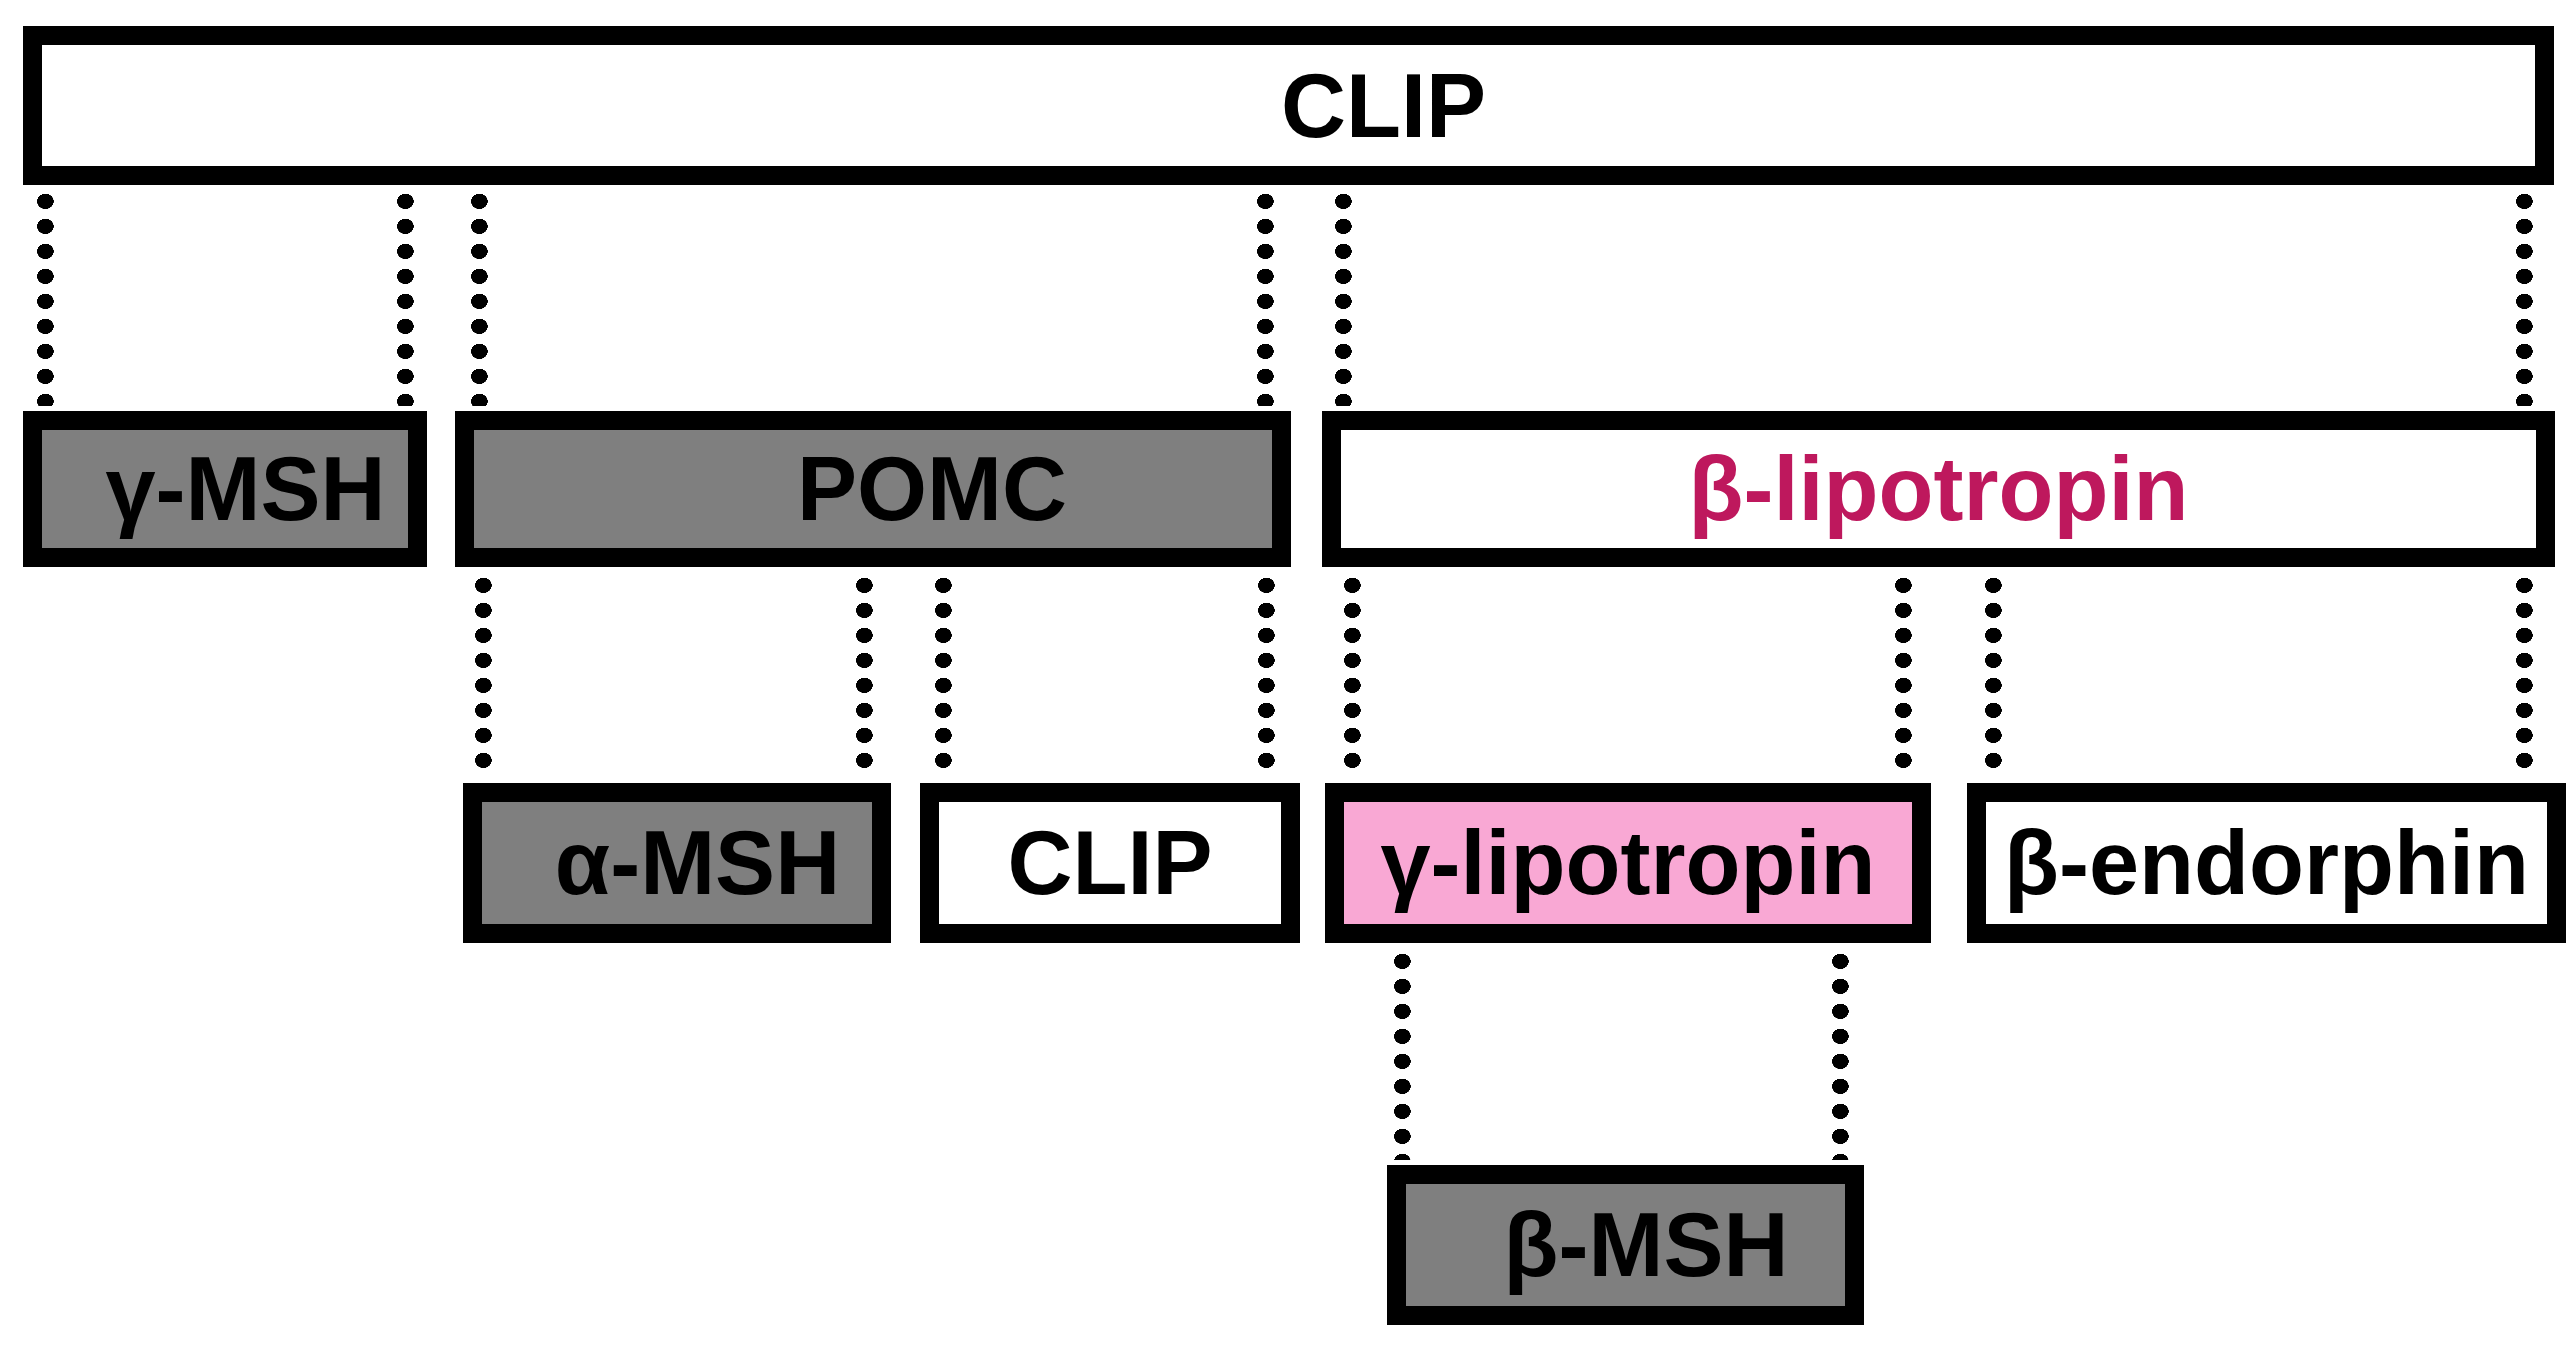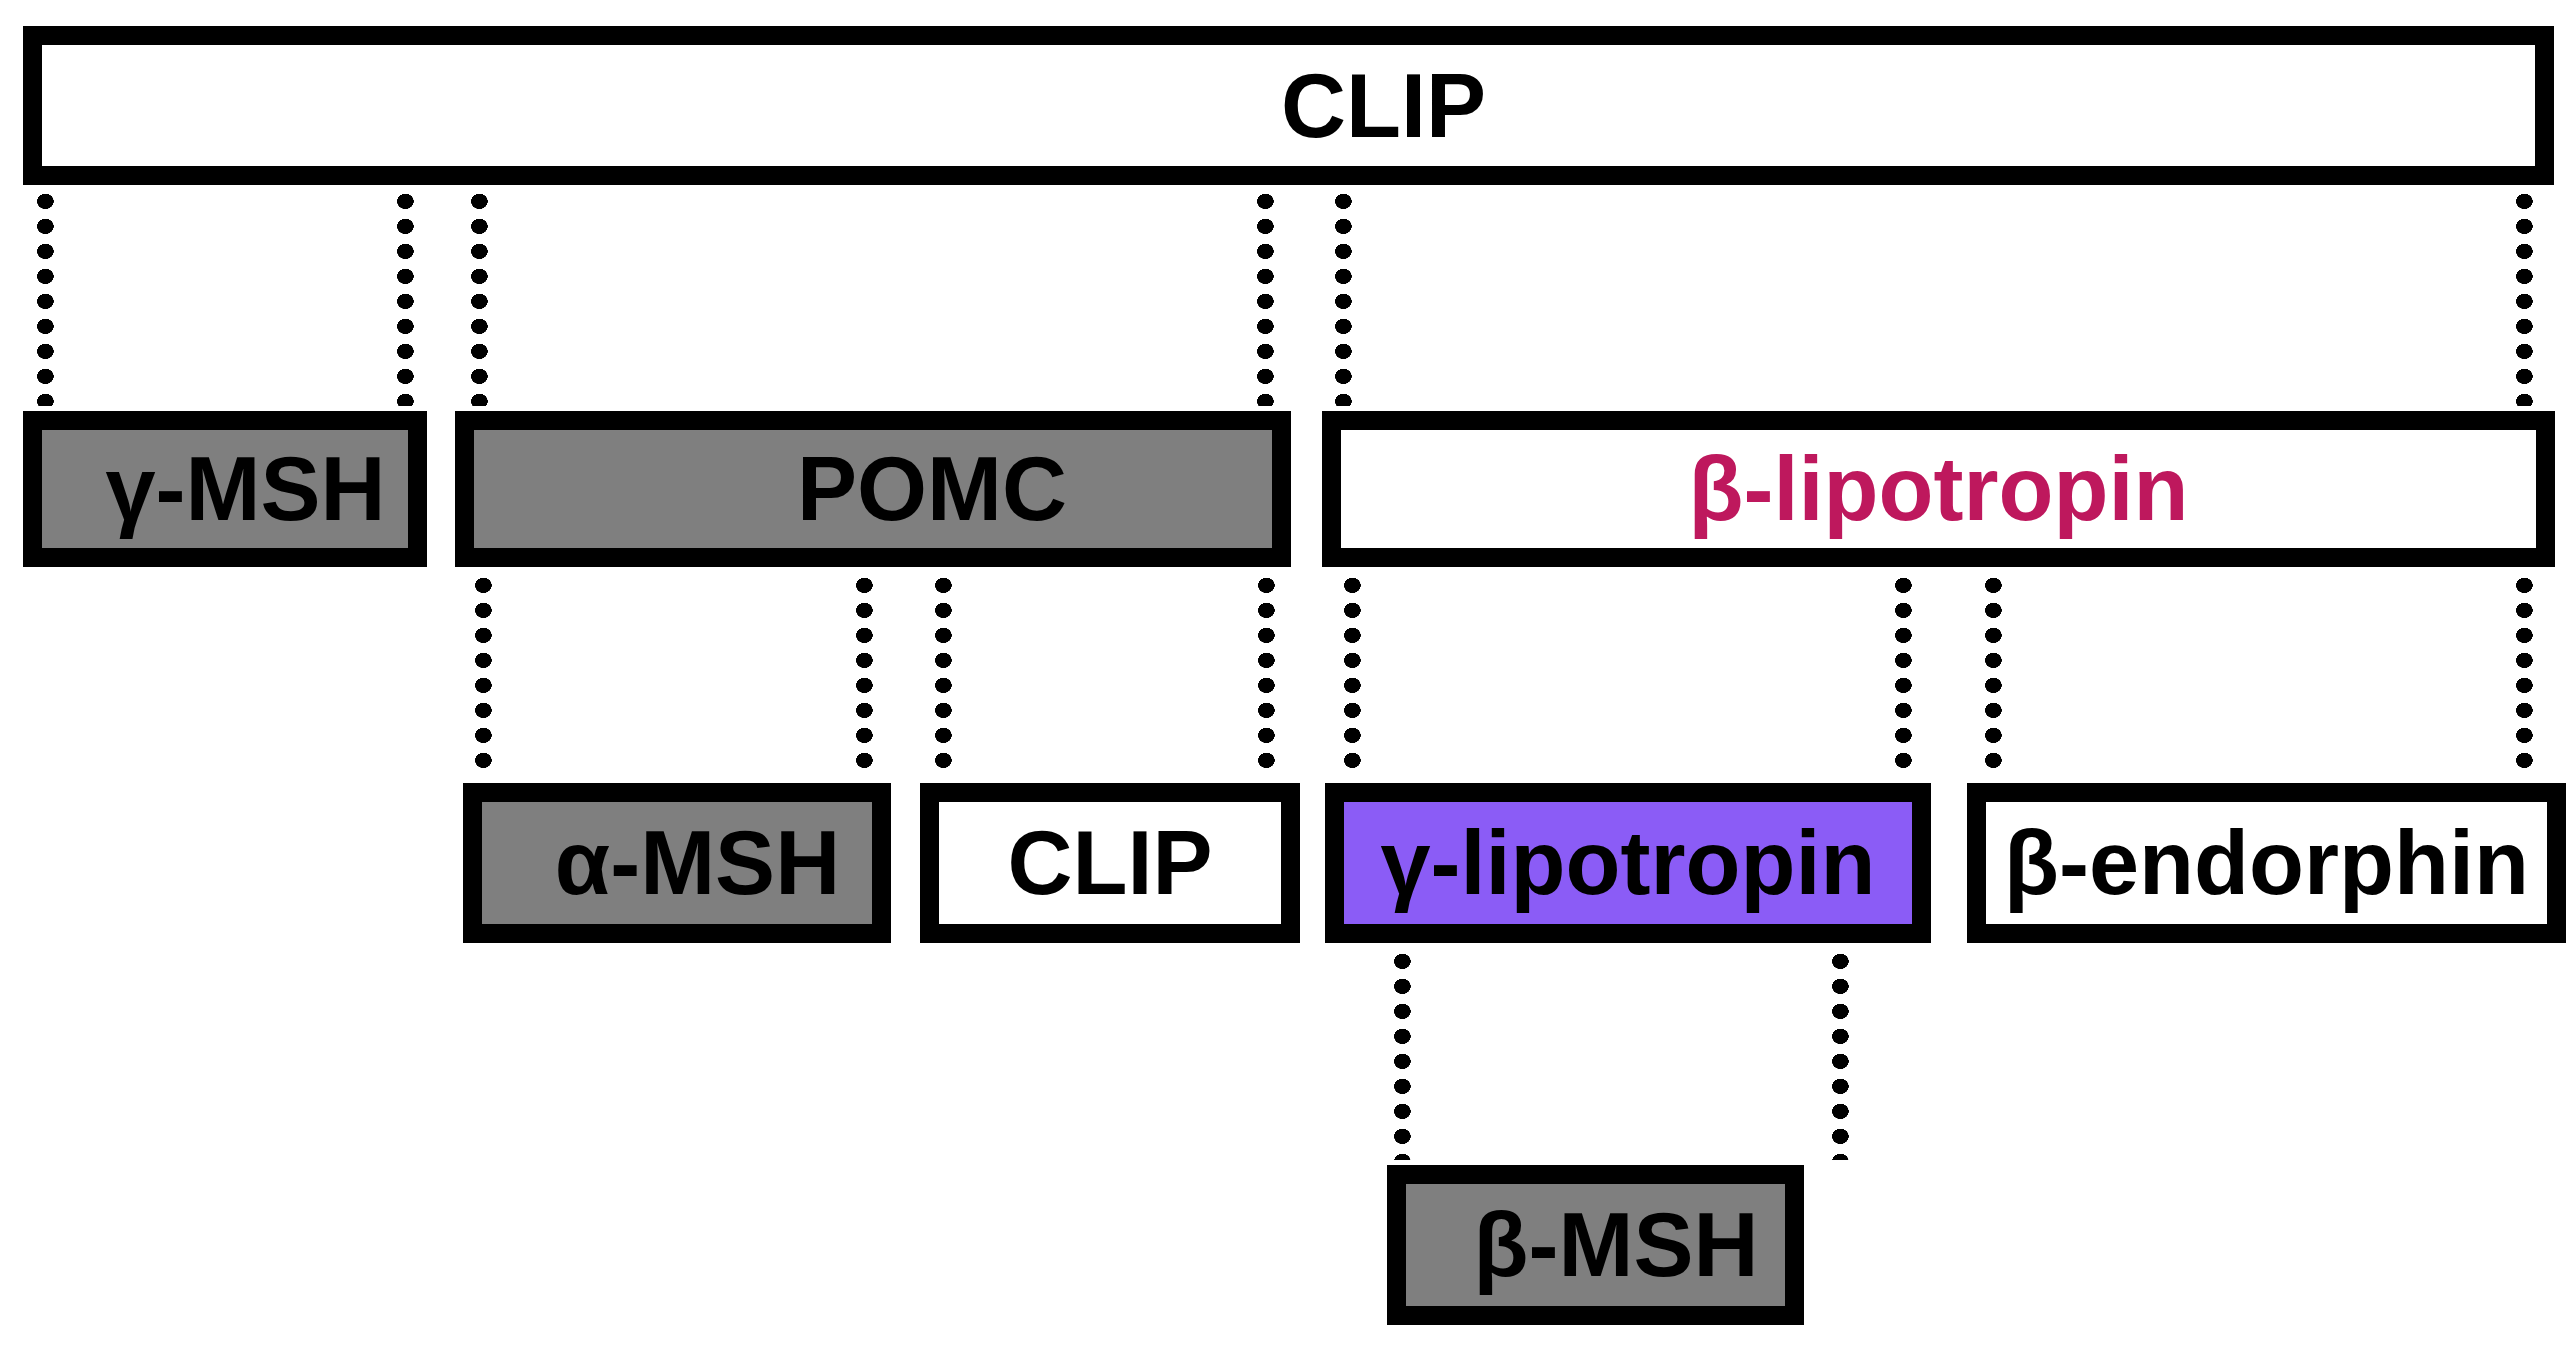--- a/index.html
+++ b/index.html
@@ -34,21 +34,21 @@
   #pomc             { left: 23px;   top: 26px;   width: 2531px; height: 159px; }
   #pomc .lbl        { padding-left: 190px; }   
   #gamma-msh        { left: 23px;   top: 411px;  width: 404px;  height: 156px; }
   #acth             { left: 455px;  top: 411px;  width: 836px; height: 156px; }
   #acth .lbl        { padding-left: 77px; }
   #beta-lipotropin  { left: 1322px; top: 411px;  width: 1233px; height: 156px; }
   #alpha-msh        { left: 463px;  top: 783px; width: 428px;  height: 160px; }
   #clip             { left: 920px; top: 783px; width: 380px;  height: 160px; }
   #gamma-lipotropin { left: 1325px; top: 783px; width: 606px;  height: 160px; }
   #beta-endorphin   { left: 1967px; top: 783px; width: 599px;  height: 160px; }
-  #beta-msh         { left: 1387px; top: 1165px; width: 417px;  height: 160px; }
+  #beta-msh         { left: 1387px; top: 1165px; width: 477px;  height: 160px; }
 
   
   .dots {
     position: absolute;
     width: 17px;
     background-image: radial-gradient(8.4px 7.7px at 8.4px 8.4px, #000000 97%, transparent 100%);
     background-size: 17px 25px;
     background-repeat: repeat-y;
   }
   .rowA { top: 193px;  height: 213px; }
@@ -98,21 +98,21 @@
   <div class="dots rowB cB6" style="background-image: radial-gradient(8.4px 7.7px at 8.4px 8.4px, rgb(0, 0, 0) 97%, transparent 100%);"></div>
   <div class="dots rowB cB7" style="background-image: radial-gradient(8.4px 7.7px at 8.4px 8.4px, rgb(0, 0, 0) 97%, transparent 100%);"></div>
   <div class="dots rowB cB8" style="background-image: radial-gradient(8.4px 7.7px at 8.4px 8.4px, rgb(0, 0, 0) 97%, transparent 100%);"></div>
 
   <div class="node shaded" id="alpha-msh" style="background: rgb(127, 127, 127); border-color: rgb(0, 0, 0); color: rgb(0, 0, 0);">
     <span class="lbl">α-MSH</span>
   </div>
   <div class="node unshaded" id="clip" style="background: rgb(255, 255, 255); border-color: rgb(0, 0, 0); color: rgb(0, 0, 0);">
     <span class="lbl">CLIP</span>
   </div>
-  <div class="node unshaded" id="gamma-lipotropin" style="background: #8b5cf6; border-color: rgb(0, 0, 0); color: rgb(0, 0, 0); text-align: right;">
+  <div class="node unshaded" id="gamma-lipotropin" style="background: #f9a8d4; border-color: rgb(0, 0, 0); color: rgb(0, 0, 0); text-align: right;">
     <span class="lbl">γ-lipotropin</span>
   </div>
   <div class="node unshaded" id="beta-endorphin" style="background: rgb(255, 255, 255); border-color: rgb(0, 0, 0); color: rgb(0, 0, 0);">
     <span class="lbl">β-endorphin</span>
   </div>
 
   <div class="dots rowC cC1" style="background-image: radial-gradient(8.4px 7.7px at 8.4px 8.4px, rgb(0, 0, 0) 97%, transparent 100%);"></div>
   <div class="dots rowC cC2" style="background-image: radial-gradient(8.4px 7.7px at 8.4px 8.4px, rgb(0, 0, 0) 97%, transparent 100%);"></div>
 
   <div class="node shaded" id="beta-msh" style="background: rgb(127, 127, 127); border-color: rgb(0, 0, 0); color: rgb(0, 0, 0);">

